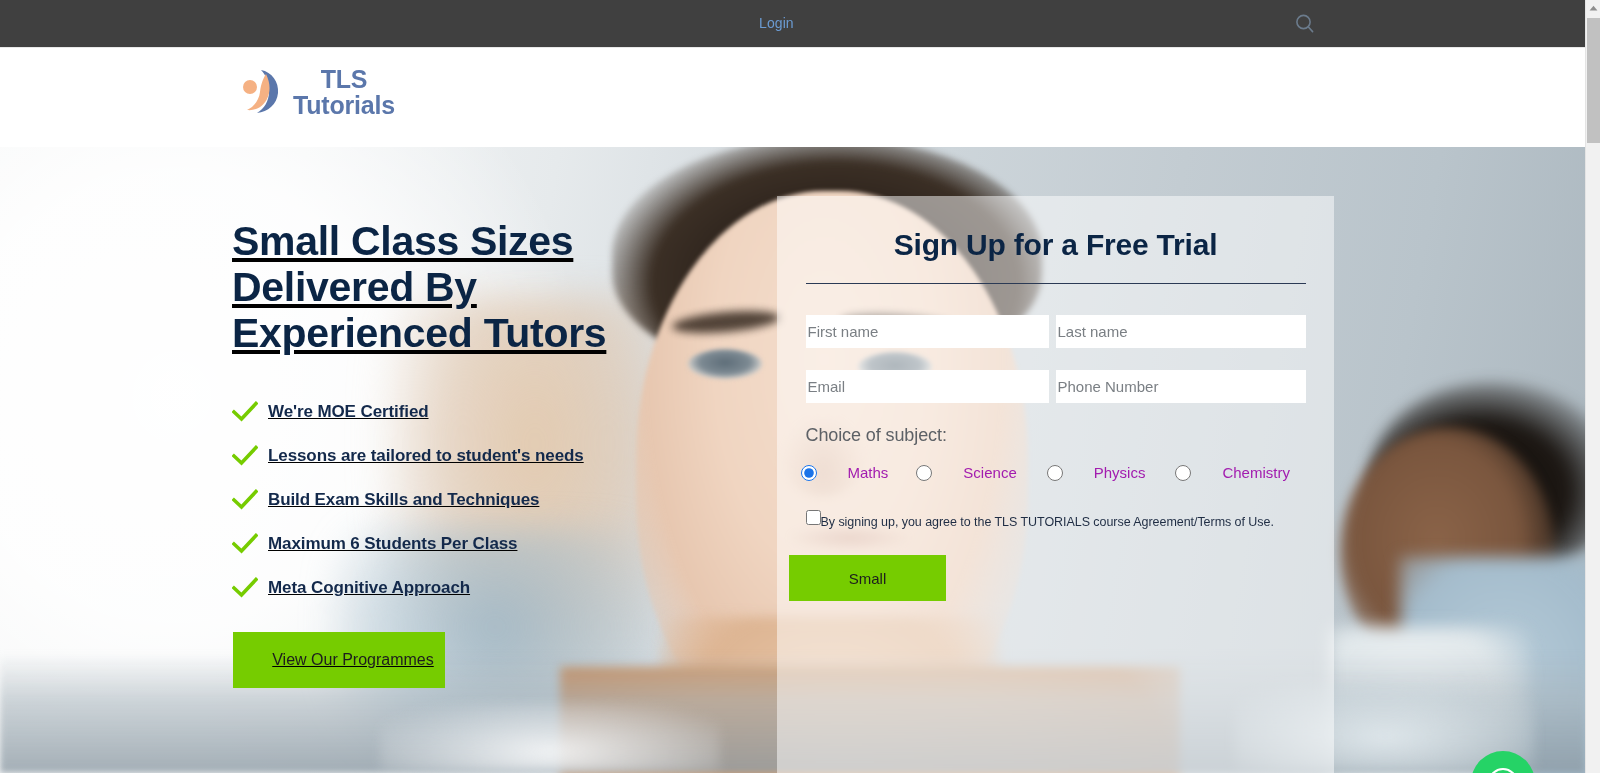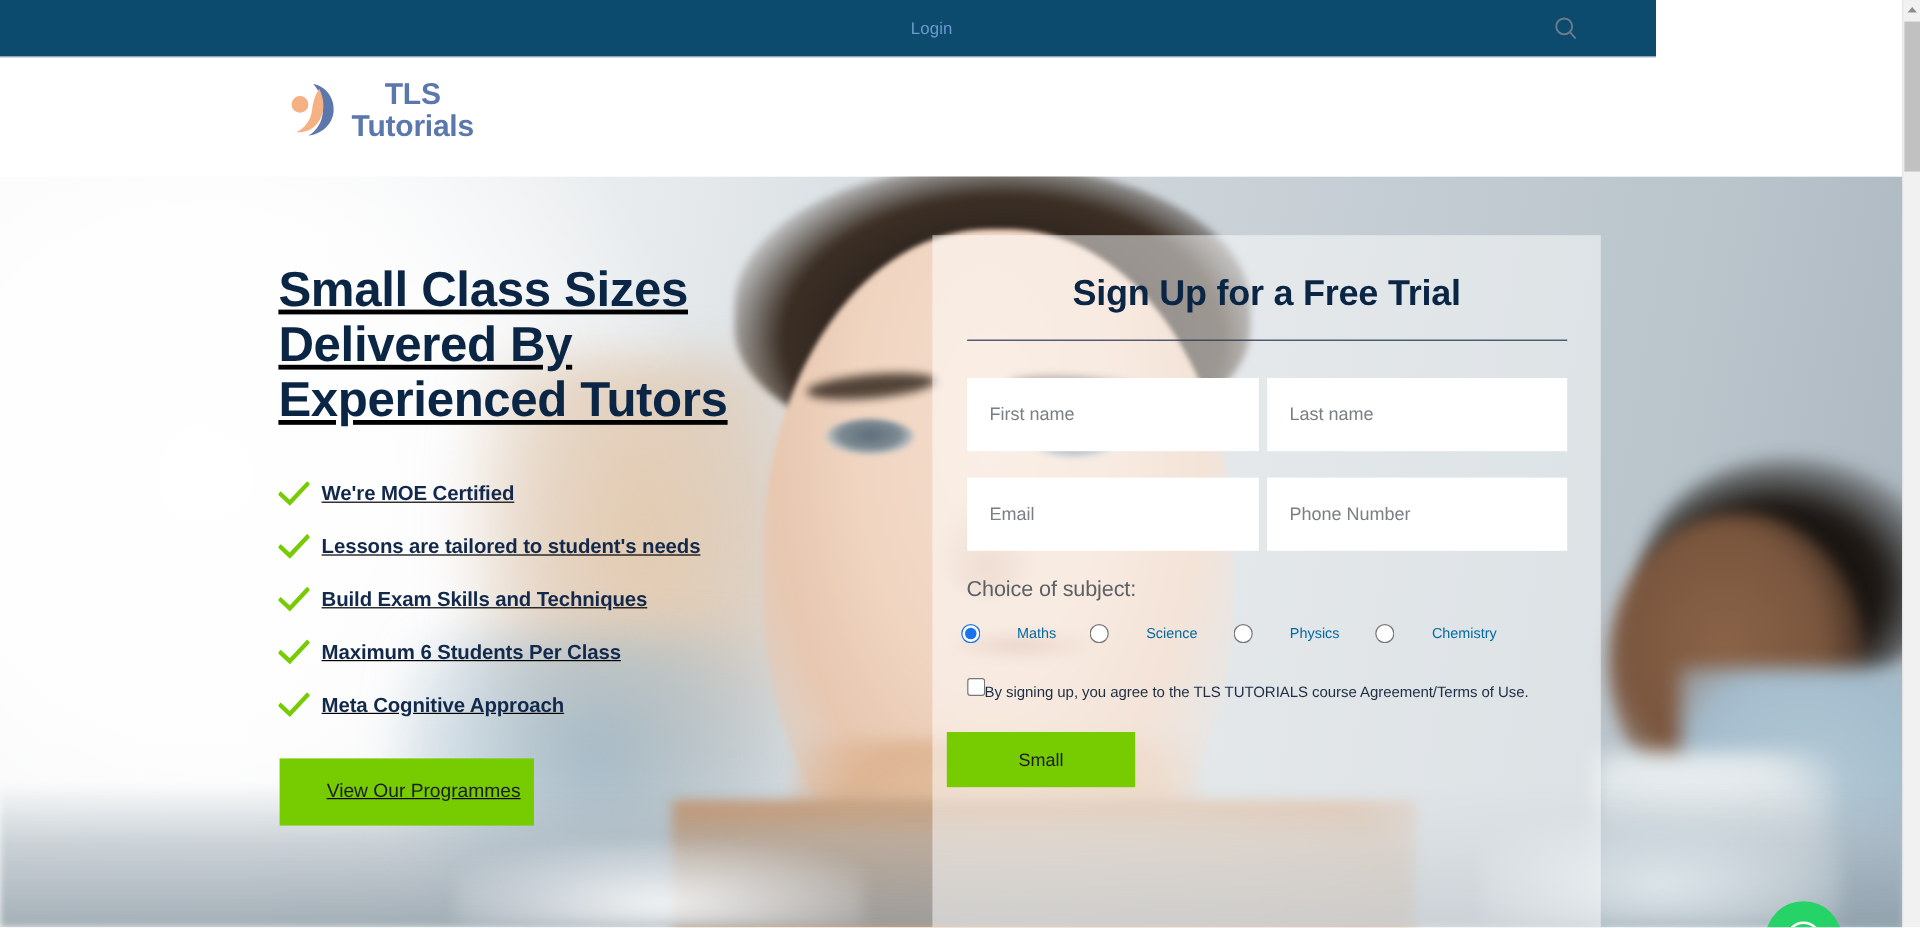--- a/index.html
+++ b/index.html
@@ -6,22 +6,22 @@
   html, body {
     width: 1600px; height: 773px;
     overflow: hidden;
     font-family: "Liberation Sans", sans-serif;
     background: #ffffff;
   }
   #page { position: relative; width: 1600px; height: 773px; overflow: hidden; background: #fff; }
 
   
   #topbar {
-    position: absolute; left: 0; top: 0; width: 1380px; height: 48px;
-    background: #0c4a6e; border-bottom: 1px solid #e8e8e8;
+    position: absolute; left: 0; top: 0; width: 1585px; height: 48px;
+    background: #404040; border-bottom: 1px solid #e8e8e8;
   }
   #login-link {
     position: absolute; left: 759px; top: 15px;
     font-size: 14px; color: #6b9bd2; letter-spacing: .1px;
     text-decoration: none; cursor: pointer;
   }
   #search-icon-btn {
     position: absolute; left: 1293px; top: 12px; width: 24px; height: 24px; cursor: pointer;
   }
 
@@ -165,37 +165,37 @@
   #signup-title {
     margin-top: 32px; text-align: center;
     font-size: 30px; font-weight: bold; color: #0b2545; letter-spacing: -.2px;
   }
   #signup-divider {
     margin: 21px auto 0; width: 500px; height: 1px; background: #2b3a55;
   }
   #form-fields { margin: 31px auto 0; width: 500px; }
   .field-row { display: flex; gap: 7px; margin-bottom: 22px; }
   .text-field {
-    height: 61px; background: #ffffff; border: none; outline: none;
-    padding: 0 19px; font-family: "Liberation Sans", sans-serif;
+    height: 33px; background: #ffffff; border: none; outline: none;
+    padding: 0 2px; font-family: "Liberation Sans", sans-serif;
     font-size: 15px; color: #333;
   }
   .text-field::placeholder { color: #7a7f84; }
   .field-a { flex: 0 0 243px; }
   .field-b { flex: 0 0 250px; }
   #subject-label {
     margin: 12px auto 0; width: 500px;
     font-size: 18px; color: #5d6166; letter-spacing: -.1px;
   }
   #radio-row {
     margin: 18px auto 0; width: 510px; display: flex; align-items: center;
   }
   .radio-opt { display: flex; align-items: center; cursor: pointer; }
   .radio-opt input[type="radio"] { width: 16px; height: 16px; accent-color: #1a73e8; margin: 0; cursor: pointer; }
-  .radio-opt span { margin-left: 9px; font-size: 12px; color: #0369a1; padding-left: 22px; }
+  .radio-opt span { margin-left: 9px; font-size: 15px; color: #a21caf; padding-left: 22px; }
   .gap-a { width: 28px; } .gap-b { width: 30px; } .gap-c { width: 30px; }
   #terms-row { margin: 27px auto 0; width: 500px; display: flex; align-items: flex-start; }
   #terms-checkbox { width: 15px; height: 15px; margin: 2px 0 0 0; accent-color: #1a73e8; cursor: pointer; flex: 0 0 15px; }
   #terms-text {
     font-size: 12.5px; color: #1f2d44; line-height: 2.35; letter-spacing: -.05px;
   }
   #submit-btn {
     margin: 18px 0 0 12px; width: 157px; height: 46px;
     background: #76cc00; border: none; color: #1d1d1d;
     font-family: "Liberation Sans", sans-serif; font-size: 15px;

